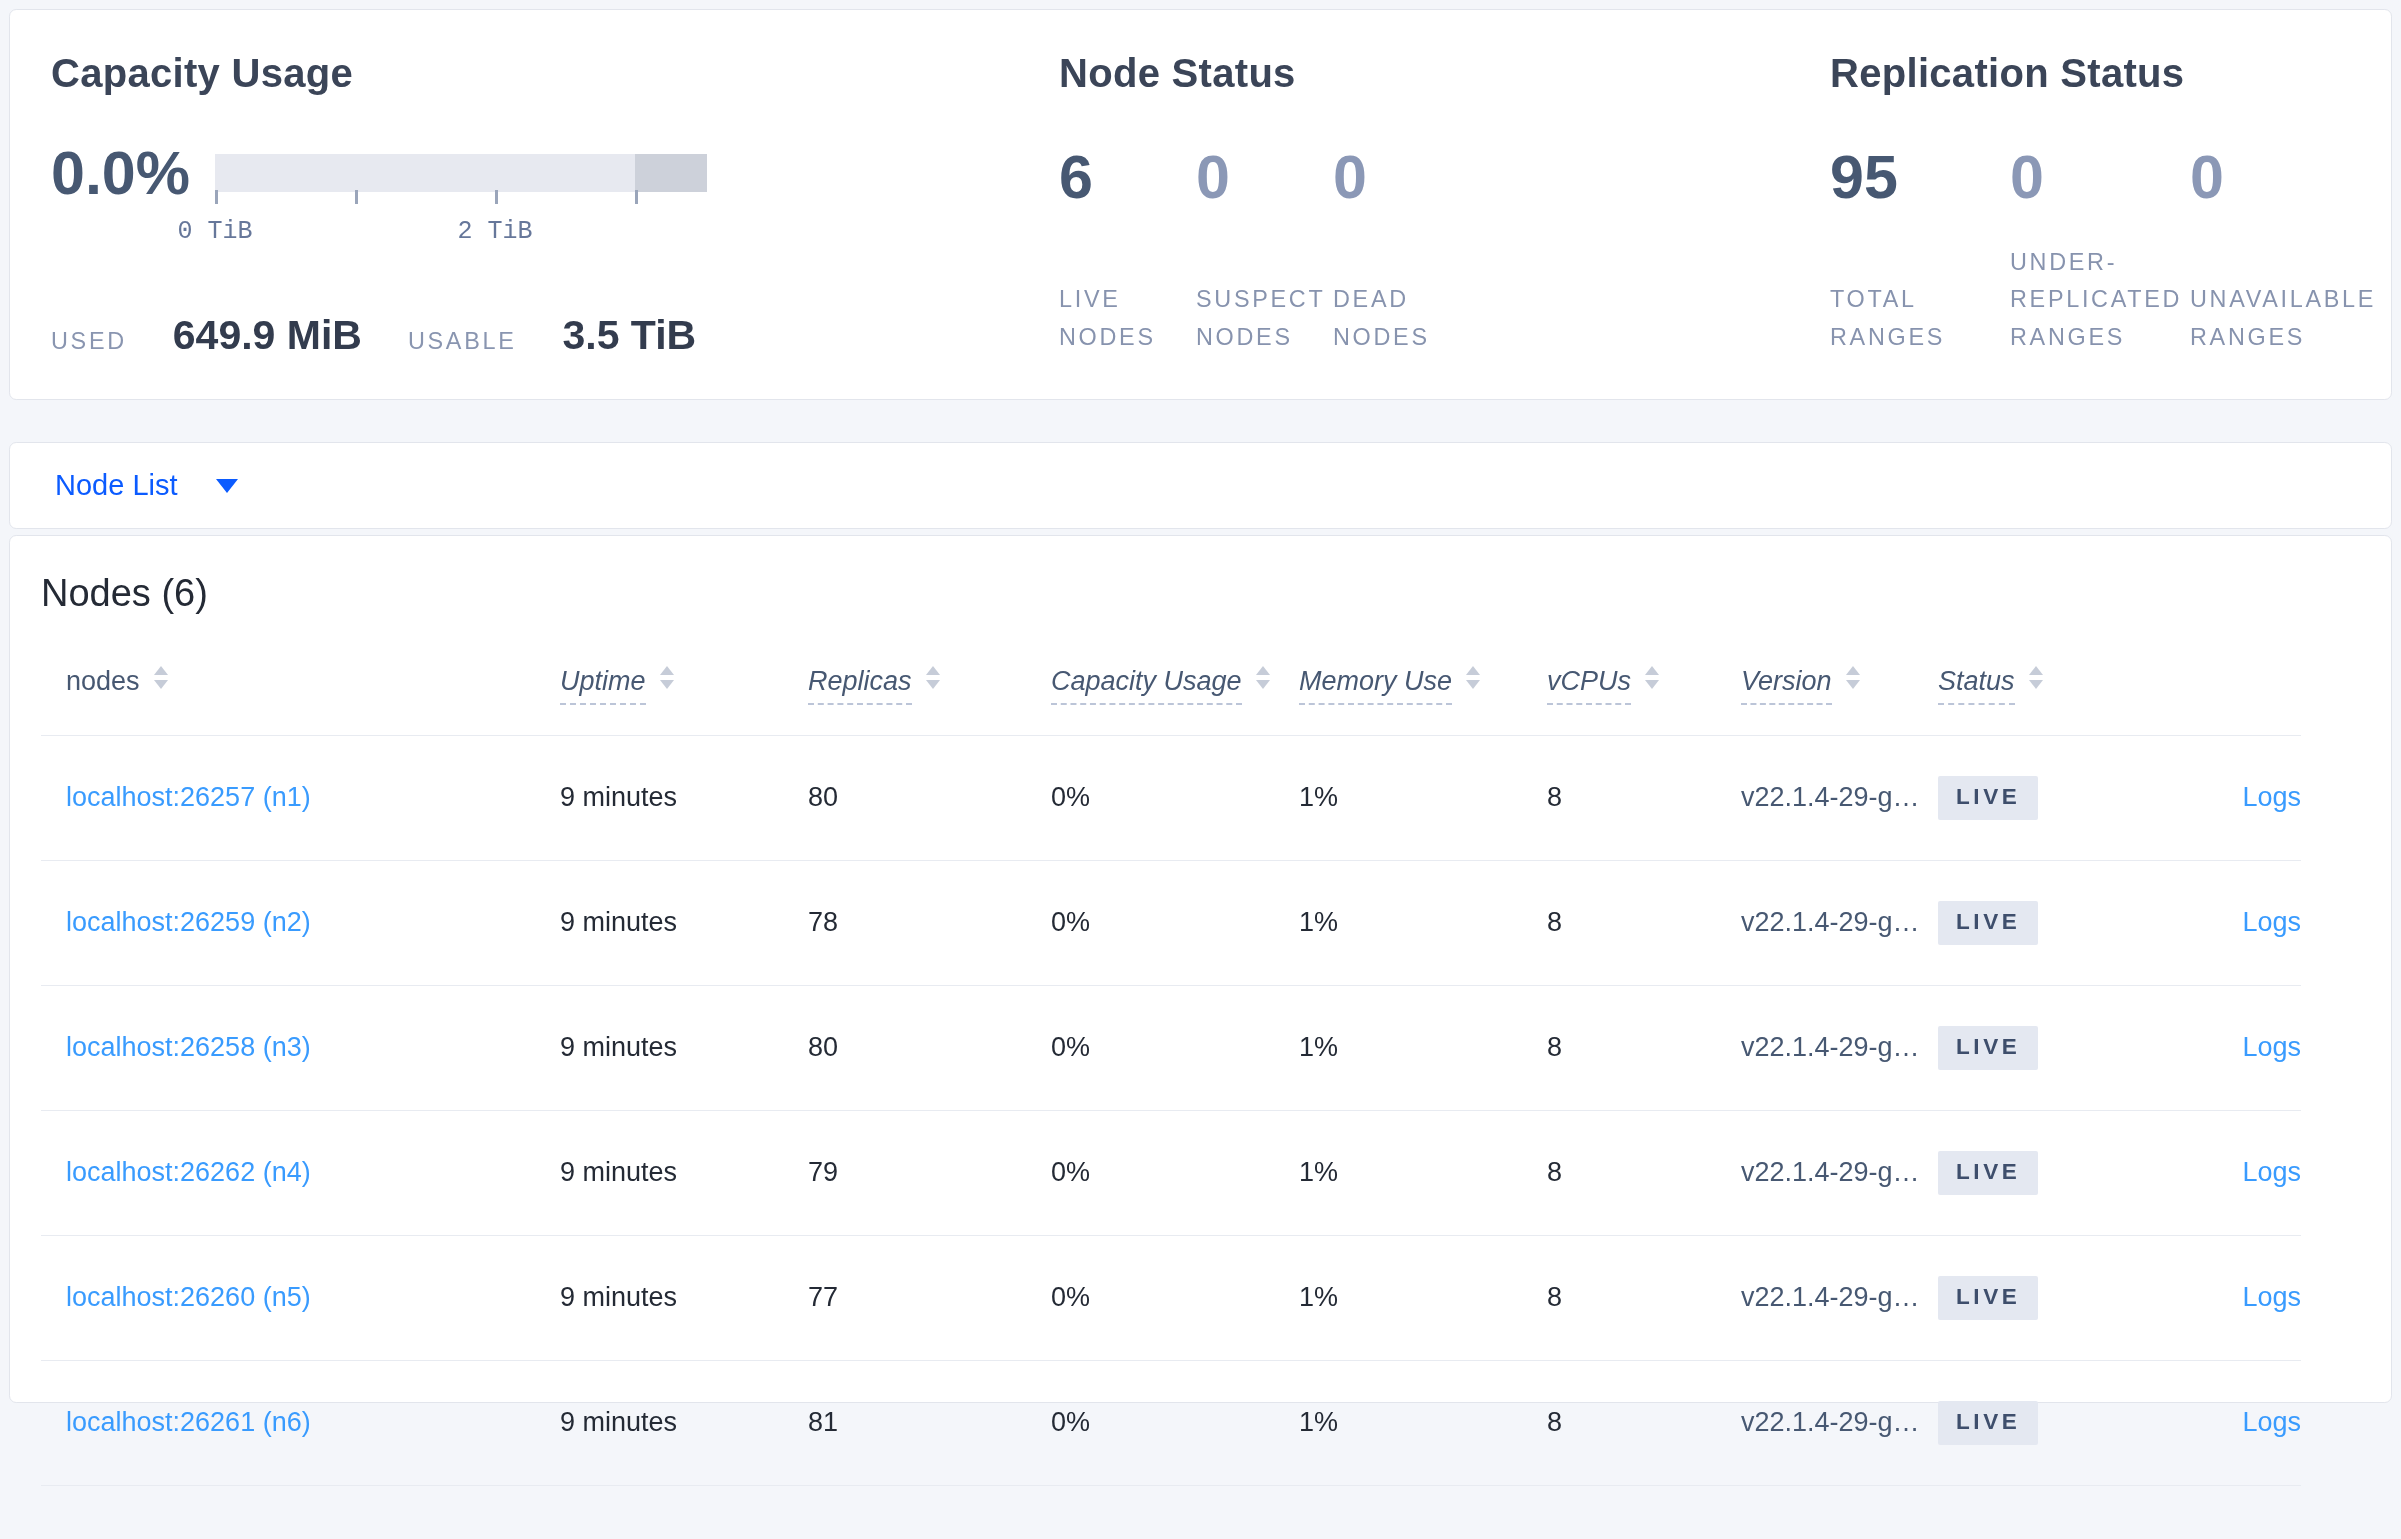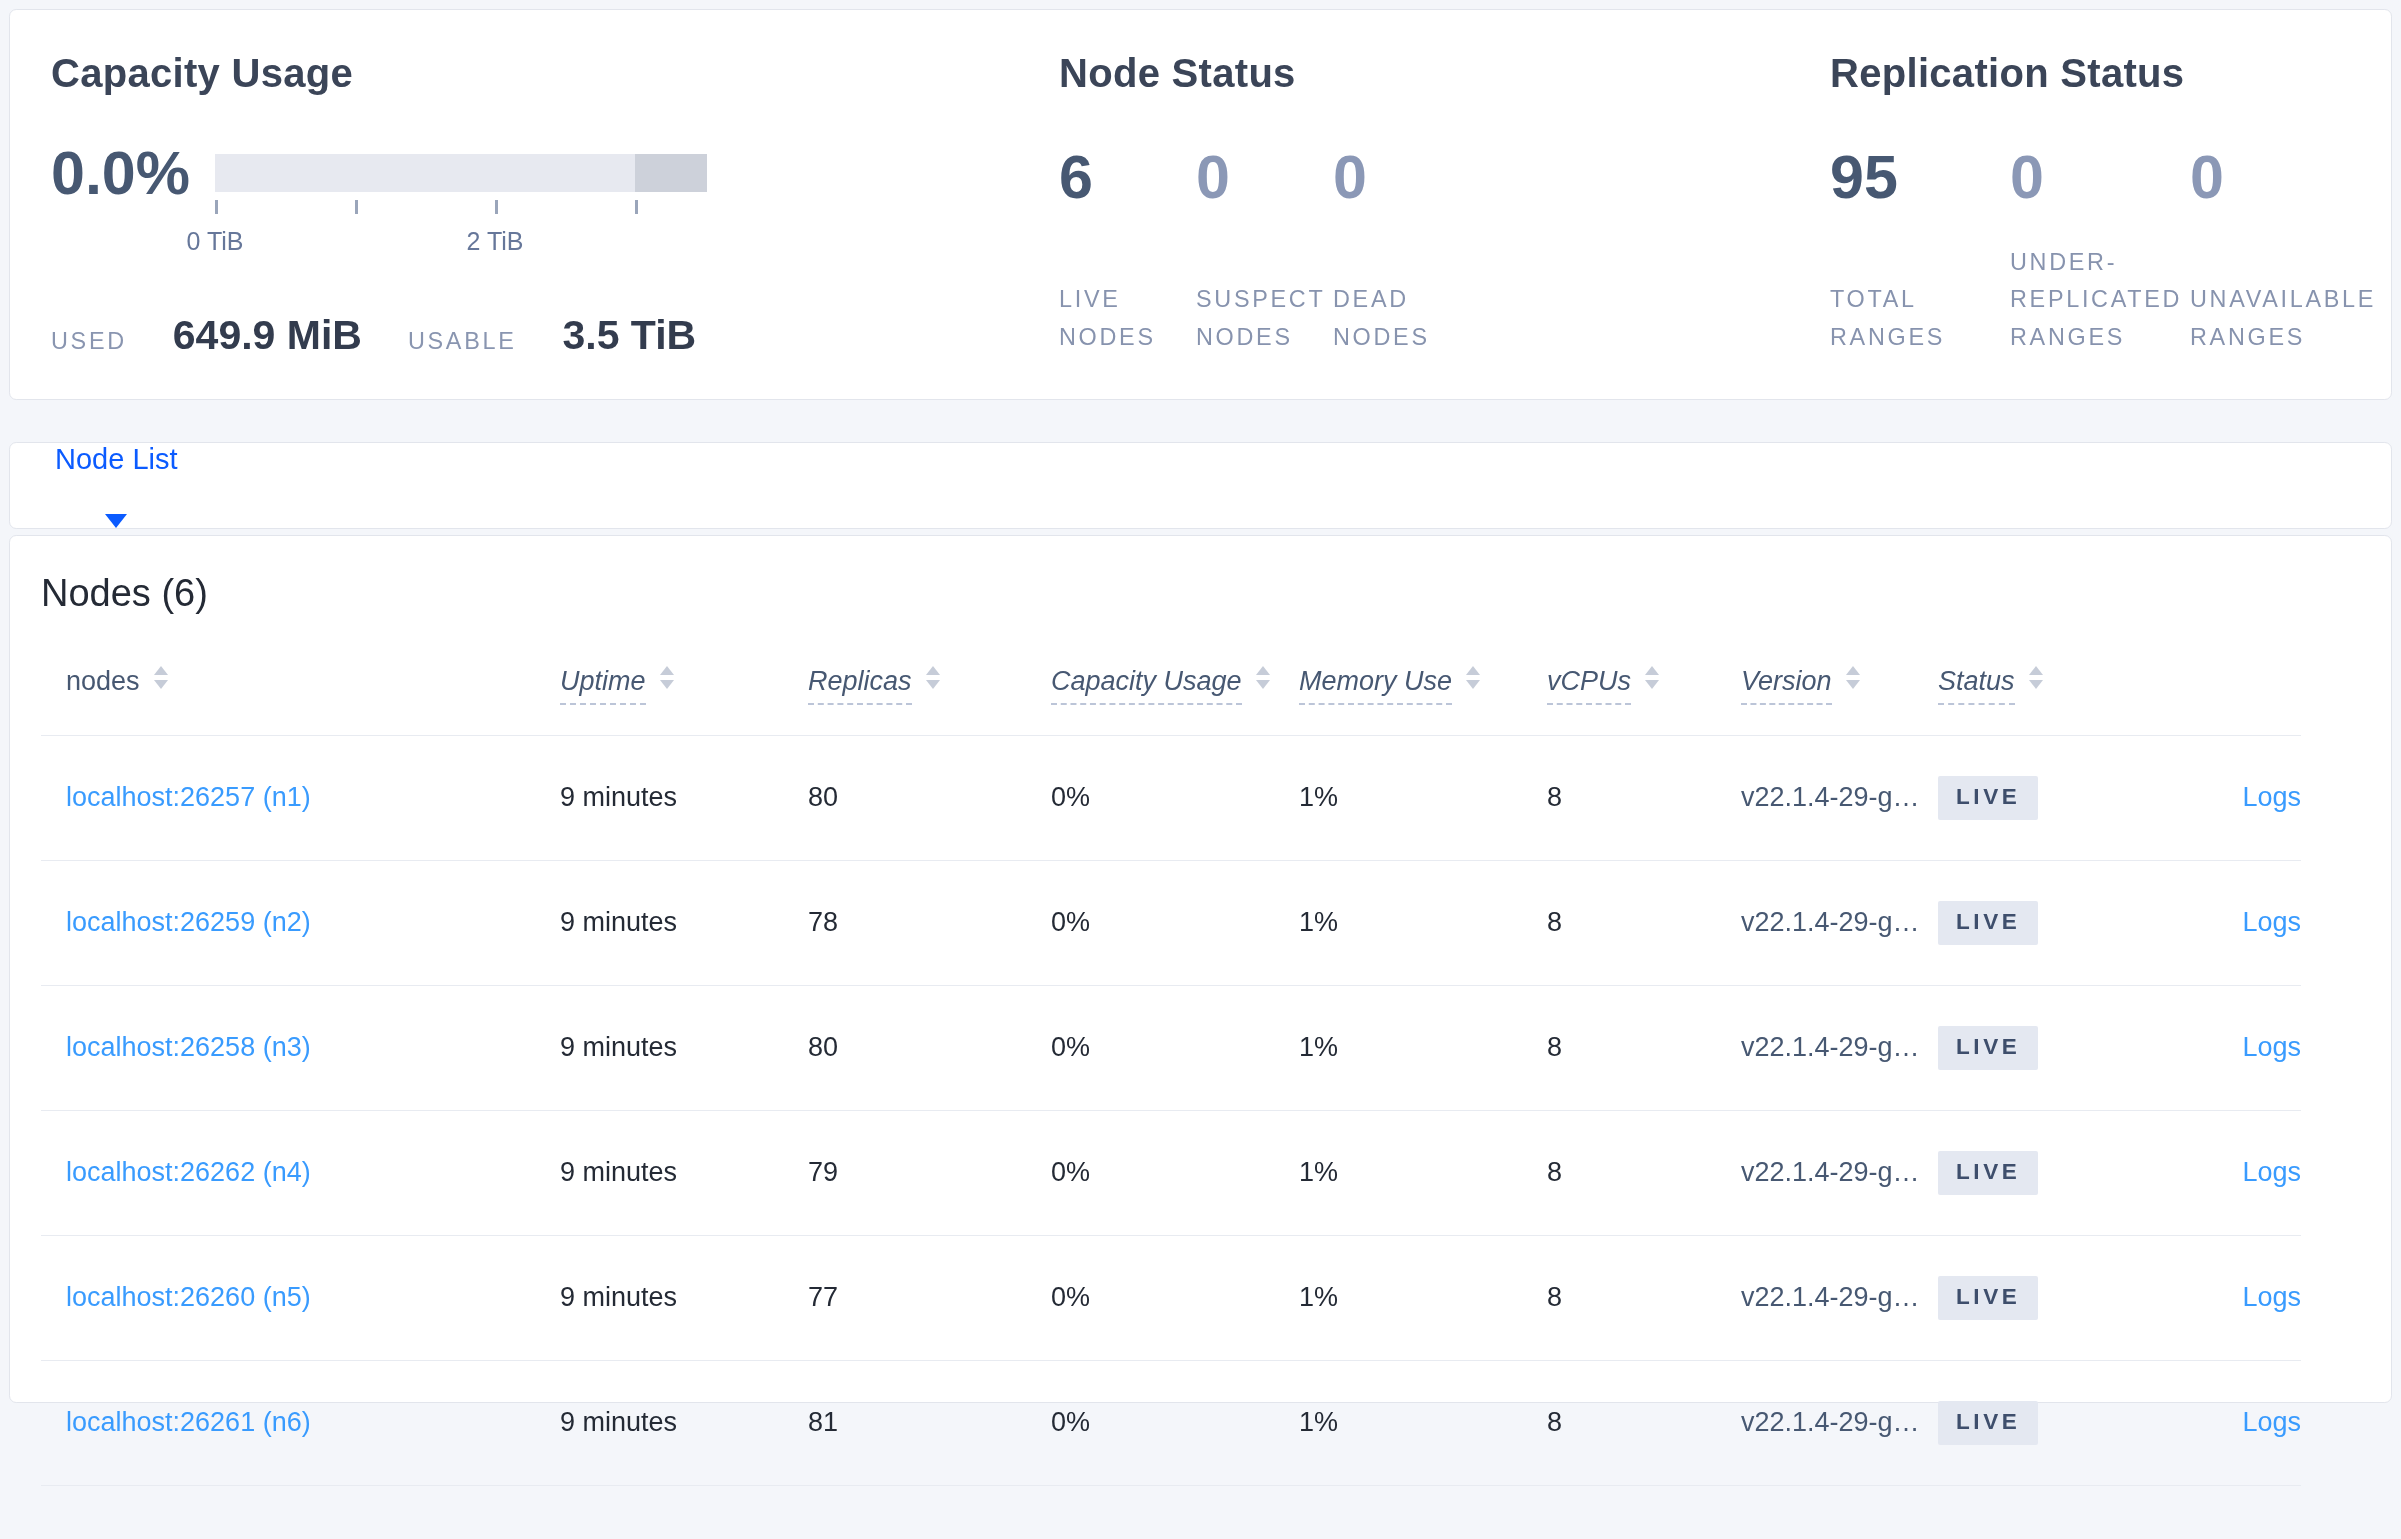--- a/index.html
+++ b/index.html
@@ -38,21 +38,21 @@
     font-size: 61px; font-weight: 700; color: #475872; line-height: 1;
   }
   .cap-bar {
     position: absolute; left: 164px; top: 144px;
     width: 492px; height: 38px; background: #e7e9f0;
   }
   .cap-bar .cap-bar-dark {
     position: absolute; right: 0; top: 0; width: 72px; height: 100%;
     background: #cdd1da;
   }
-  .cap-ticks { position: absolute; left: 164px; top: 190px; width: 492px; height: 63px; }
+  .cap-ticks { position: absolute; left: 164px; top: 180px; width: 492px; height: 63px; font-family: Liberation Mono, monospace; }
   .tick { position: absolute; top: 0; width: 2.7px; height: 14.4px; background: #9aa5ba; }
   .tick-label {
     position: absolute; top: 27px; transform: translateX(-50%);
     font-size: 25px; color: #66779a; white-space: nowrap;
   }
   .cap-stats {
     position: absolute; left: 0; bottom: 40px;
     display: flex; align-items: baseline; gap: 46px; white-space: nowrap;
   }
   .stat-label { font-size: 23.4px; color: #8995b0; letter-spacing: 2.7px; }
@@ -70,21 +70,21 @@
     max-width: 100%;
   }
 
   
   #selector-card {
     top: 442px; height: 87px;
     display: flex; align-items: center; padding-left: 45px;
   }
   .dropdown {
     display: flex; align-items: center; gap: 38px;
-    color: #0b5bff; font-size: 29px; font-weight: 500; cursor: pointer; flex-direction: column;
+    color: #0b5bff; font-size: 29px; font-weight: 500; cursor: pointer;
   }
   .caret-down {
     width: 0; height: 0;
     border-left: 11.7px solid transparent; border-right: 11.7px solid transparent;
     border-top: 14.4px solid #0b5bff;
   }
 
   
   #table-card { top: 535px; height: 868px; padding: 36px 90px 0 31px; }
   .table-title { font-size: 38px; font-weight: 500; color: #242a35; }

